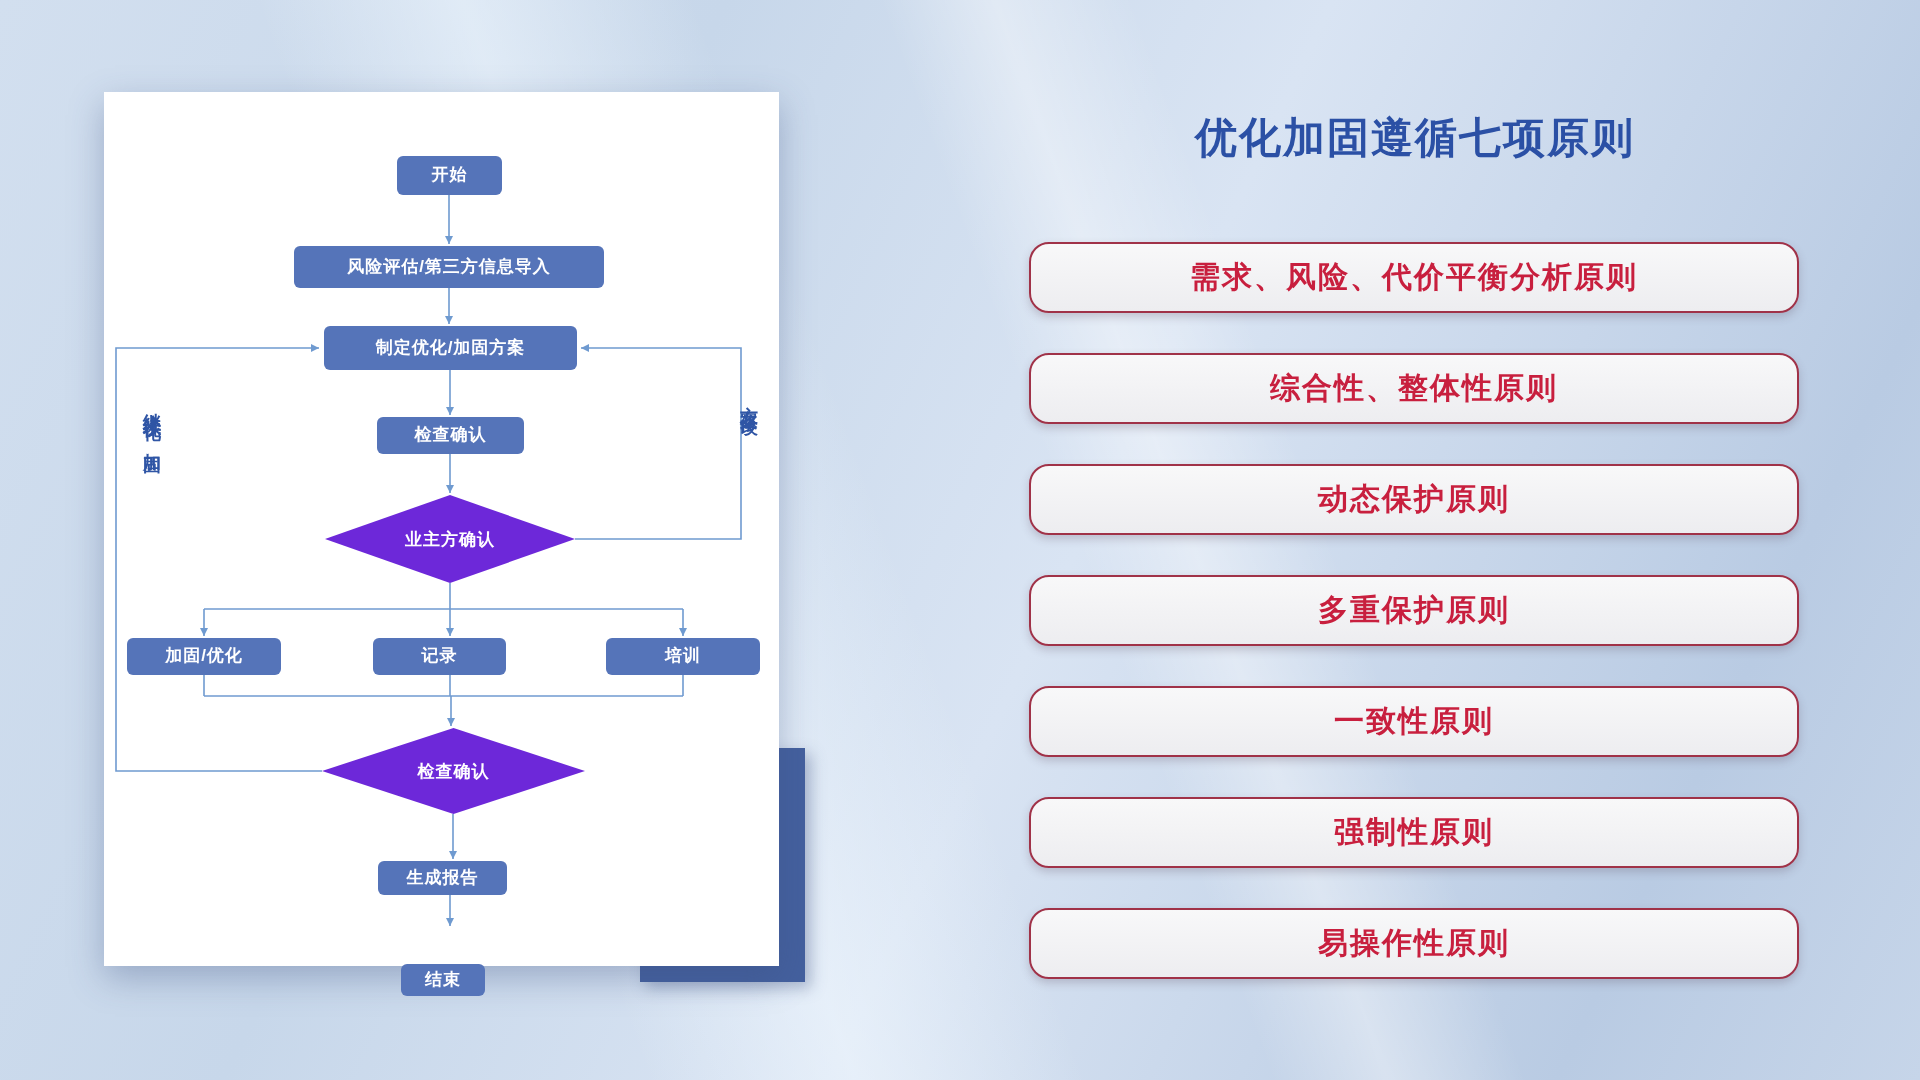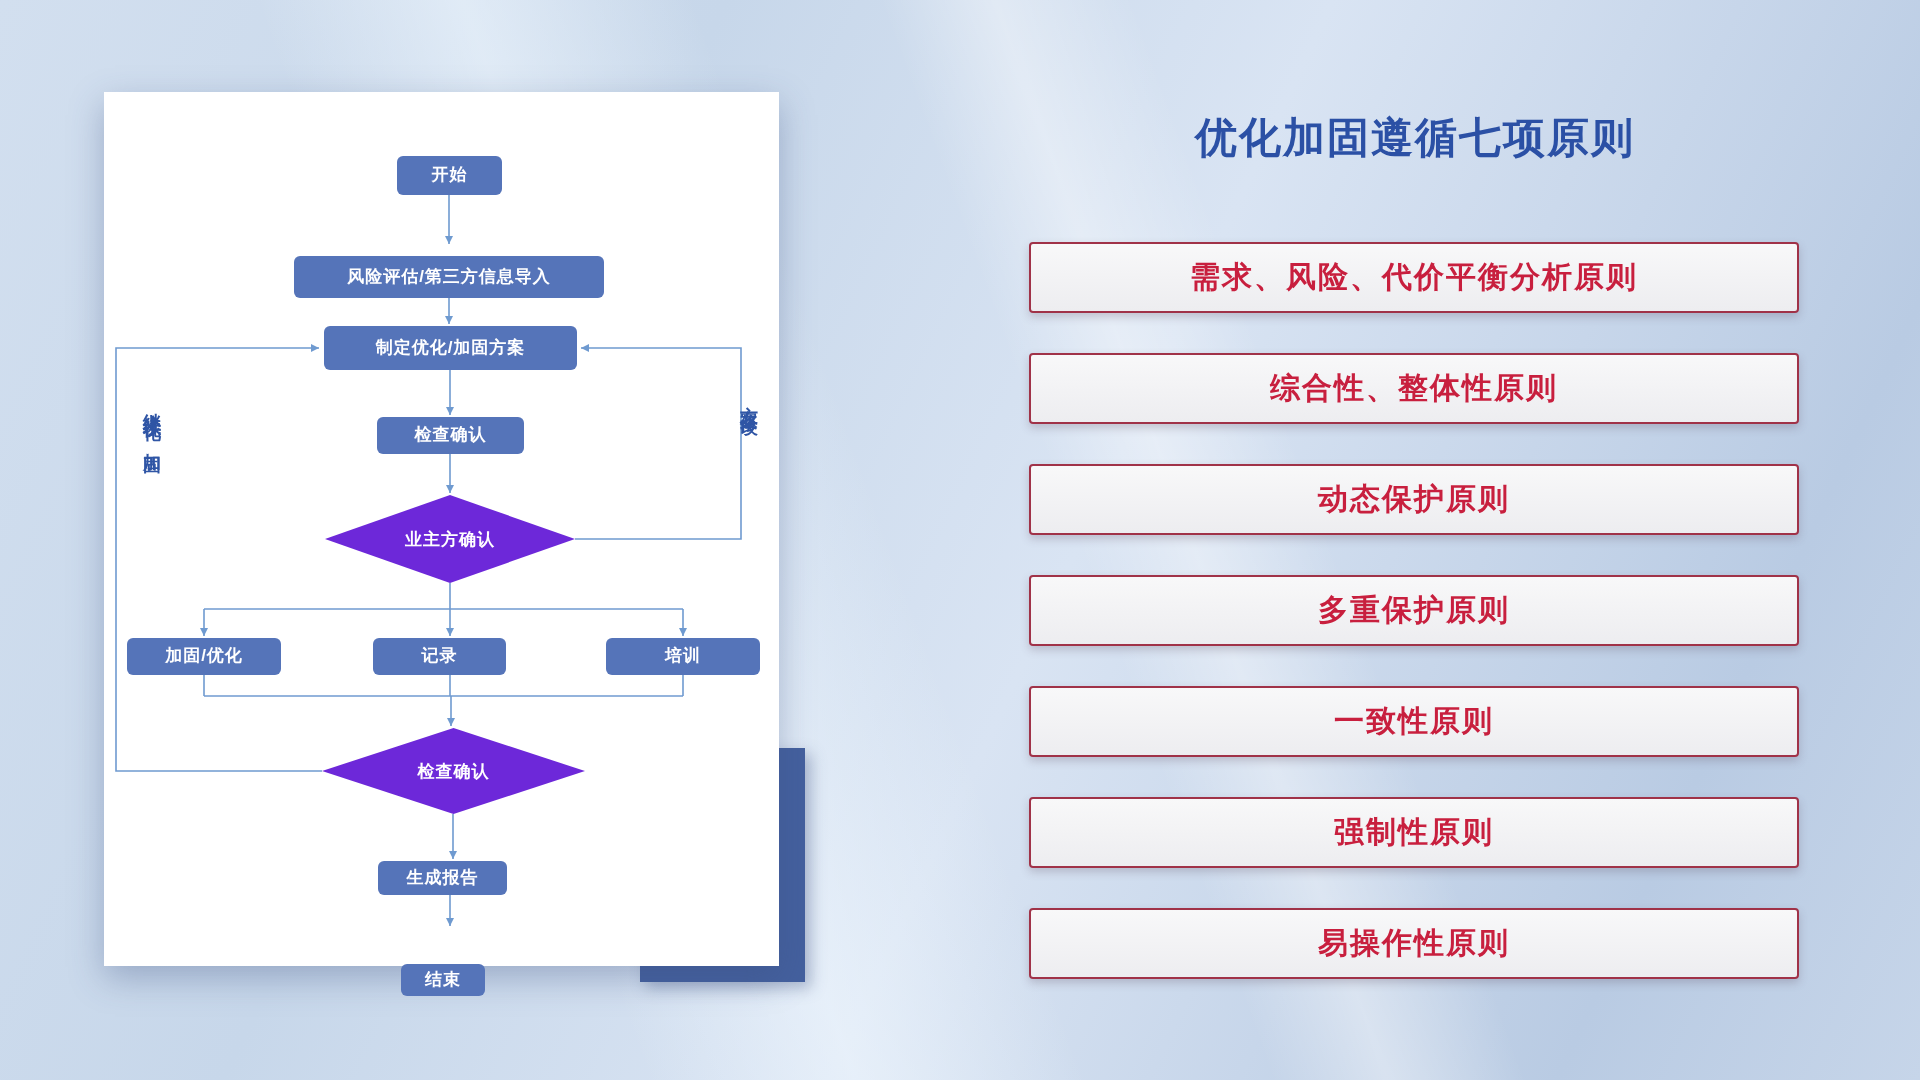--- a/index.html
+++ b/index.html
@@ -35,21 +35,21 @@
     font-size:17px; font-weight:bold; letter-spacing:1px;
     clip-path:polygon(50% 0, 100% 50%, 50% 100%, 0 50%); z-index:3;
   }
   .vlabel {
     position:absolute; writing-mode:vertical-rl; text-orientation:upright;
     color:#2f55a5; font-weight:bold; font-size:18px; letter-spacing:4px; z-index:3;
   }
 
   
   .n-start   { left:293px; top:64px;  width:105px; height:39px; }
-  .n-risk    { left:190px; top:154px; width:310px; height:42px;margin-top:10px; }
+  .n-risk    { left:190px; top:154px; width:310px; height:42px; }
   .n-plan    { left:220px; top:234px; width:253px; height:44px; }
   .n-submit  { left:273px; top:325px; width:147px; height:37px; }
   .d-owner   { left:221px; top:403px; width:250px; height:88px; }
   .n-harden  { left:23px;  top:546px; width:154px; height:37px; }
   .n-record  { left:269px; top:546px; width:133px; height:37px; }
   .n-train   { left:502px; top:546px; width:154px; height:37px; }
   .d-check   { left:218px; top:636px; width:263px; height:86px; }
   .n-report  { left:274px; top:769px; width:129px; height:34px; }
   .n-end     { left:297px; top:872px; width:84px;  height:32px; }
   .vl-left   { left:36px;  top:306px; }
@@ -58,21 +58,21 @@
   
   .principles-title {
     position:absolute; left:1030px; top:110px; width:770px; text-align:center;
     font-size:42px; font-weight:bold; color:#2b50a5; letter-spacing:2px; z-index:2;font-family:Liberation Mono, monospace;
   }
   .principles {
     position:absolute; left:1029px; top:242px; width:770px;
     display:flex; flex-direction:column; gap:40px; z-index:2;
   }
   .pill {
-    height:71px; border-radius:4px;
+    height:71px; border-radius:20px;
     background:linear-gradient(180deg,#f8f8f9 0%, #ededf0 100%);
     border:2px solid #a03248;
     display:flex; align-items:center; justify-content:center;
     font-size:30px; font-weight:bold; color:#c81f3e; letter-spacing:2px;
     box-shadow:0 4px 8px rgba(90,70,90,.25);
   }
 </style>
 </head>
 <body>
 

